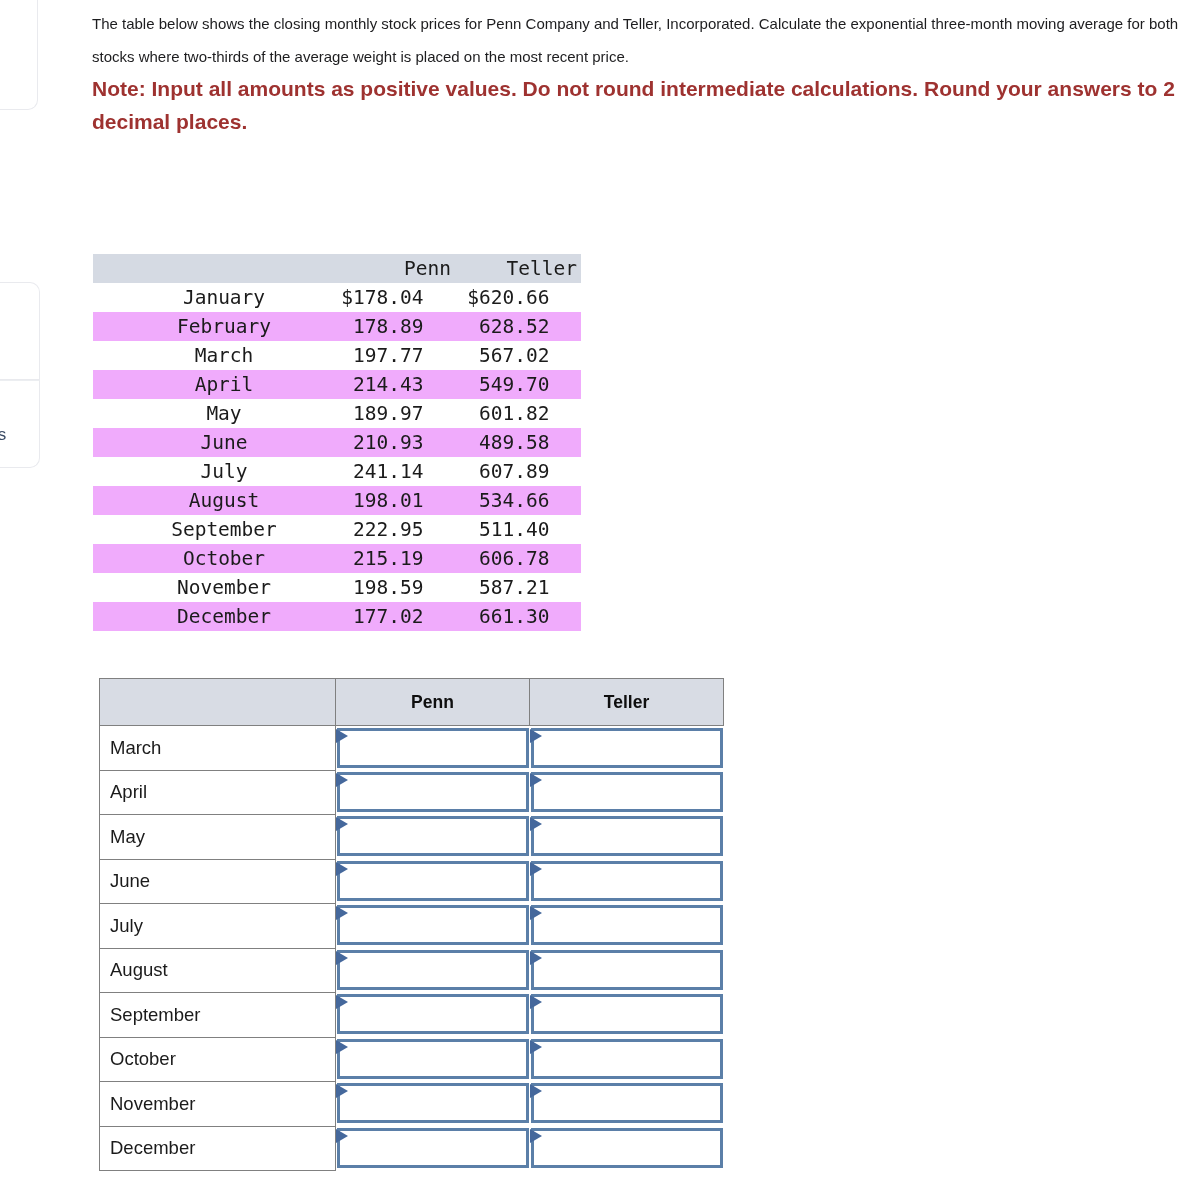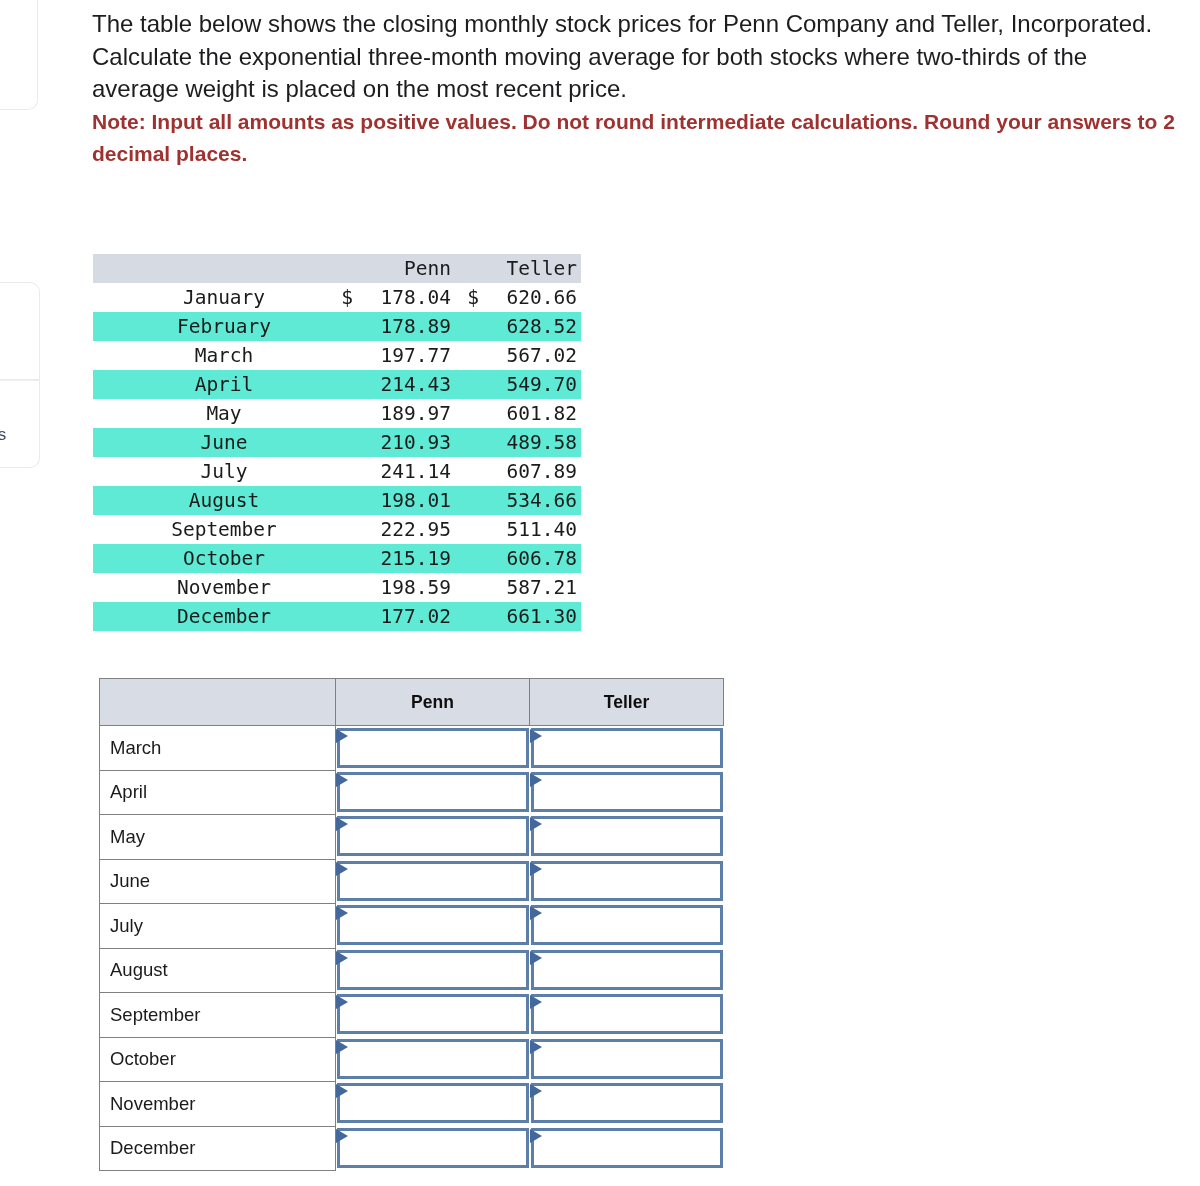--- a/index.html
+++ b/index.html
@@ -45,21 +45,21 @@
     letter-spacing: 0.2px;
   }
 
   
   #prompt {
     position: absolute;
     left: 92px; top: 8px;
     width: 1088px;
   }
   #prompt-body {
-    font-size: 24px;
+    font-size: 15px;
     line-height: 32.5px;
     color: #1d1d1f;
     margin: 0;
   }
   #prompt-note {
     font-size: 21px;
     line-height: 32.5px;
     font-weight: bold;
     color: #9e3230;
     margin: 0;
@@ -86,30 +86,30 @@
     width: 210px;
     padding-left: 26px;
     text-align: center;
   }
   #price-table .pt-cur {
     width: 24px;
     text-align: right;
   }
   #price-table .pt-val {
     width: 98px;
-    text-align: right;
+    text-align: left;
     padding-right: 4px;
   }
   #price-table .pt-head-penn,
   #price-table .pt-head-teller {
     text-align: right;
     padding-right: 4px;
   }
   #price-table tbody tr.odd  td { background: #ffffff; }
-  #price-table tbody tr.even td { background: #5eead4; }
+  #price-table tbody tr.even td { background: #f0abfc; }
 
   
   #answer-table {
     position: absolute;
     left: 99px; top: 678px;
     border-collapse: collapse;
     background: #ffffff;
   }
   #answer-table th, #answer-table td {
     border: 1px solid #808080;

